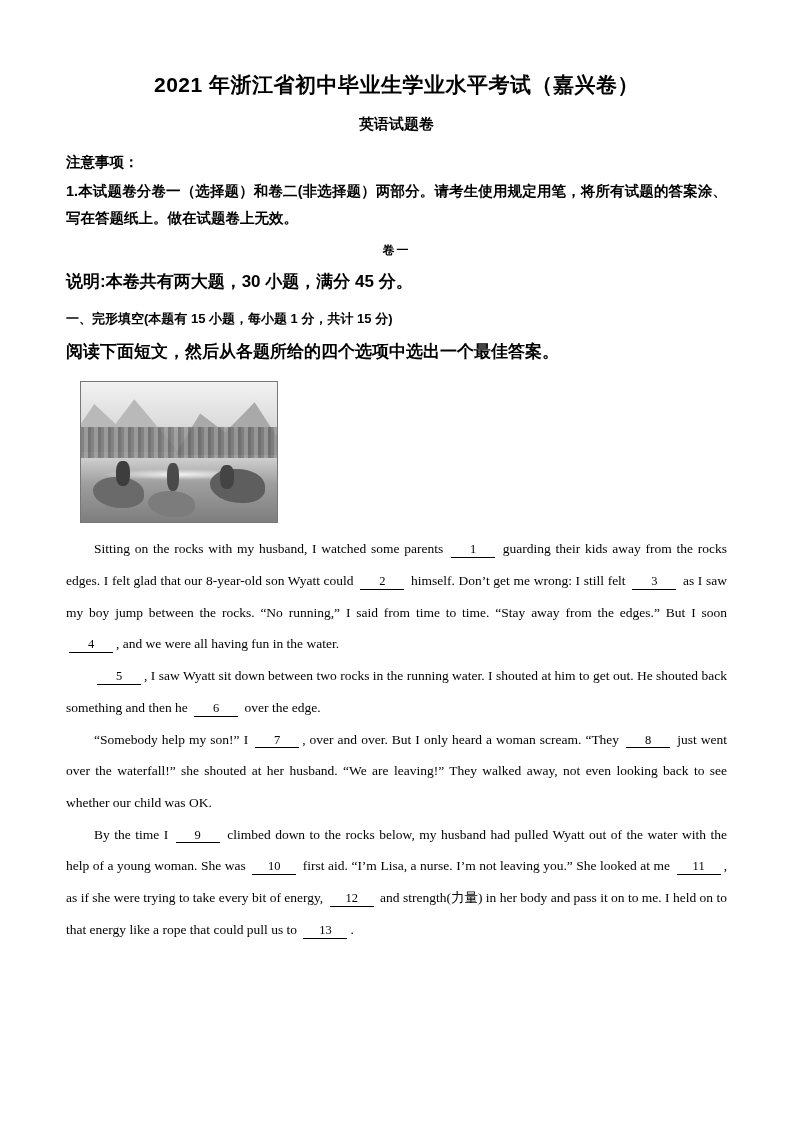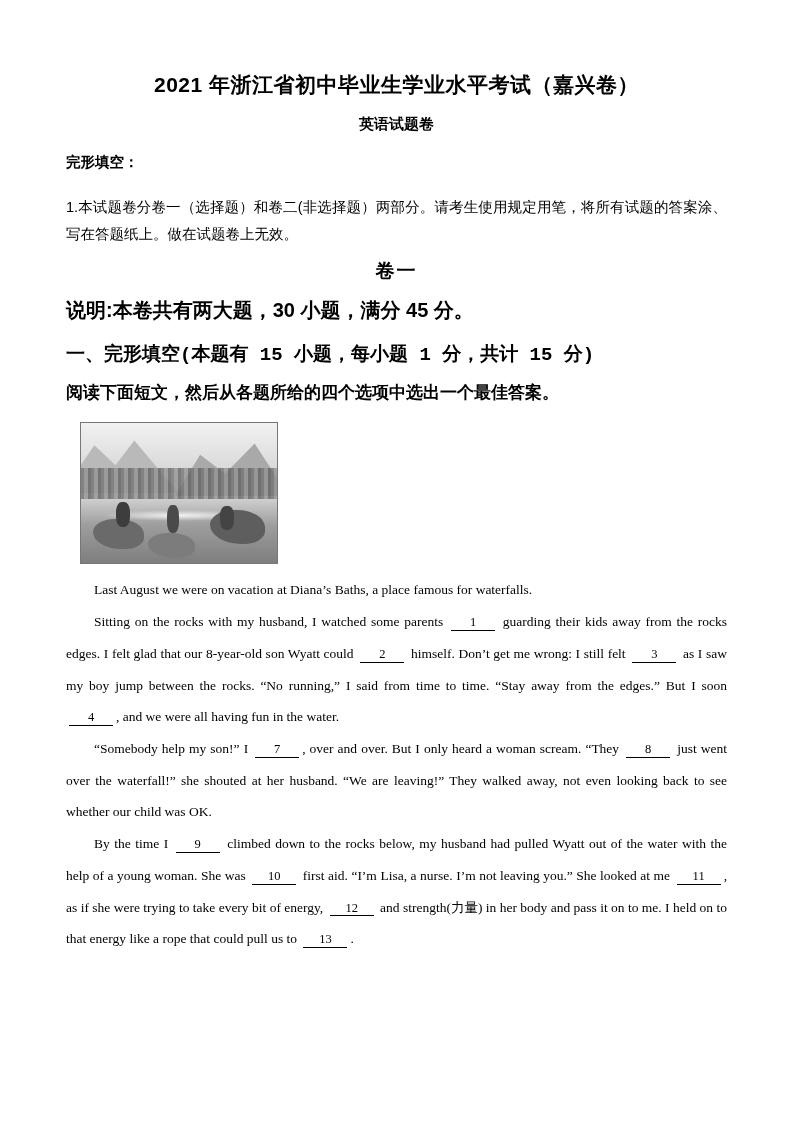--- a/index.html
+++ b/index.html
@@ -40,45 +40,45 @@
     line-height: 1.5;
   }
   .notice-head {
     font-family: "Liberation Sans", sans-serif;
     font-weight: bold;
     font-size: 14.5px;
     margin: 18px 0 0 0;
   }
   .notice-p {
     font-family: "Liberation Sans", sans-serif;
-    font-weight: normal;
+    font-weight: bold;
     font-size: 14.5px;
     line-height: 1.85;
-    margin: 22px 0 0 0;
+    margin: 6px 0 0 0;
     text-align: justify;
   }
   .center-label {
     text-align: center;
     font-family: "Liberation Sans", sans-serif;
     font-weight: bold;
-    font-size: 19px;
+    font-size: 12px;
     margin: 10px 0 0 0;
     letter-spacing: 2px;
   }
   .desc-line {
     font-family: "Liberation Sans", sans-serif;
     font-weight: bold;
-    font-size: 20px;
+    font-size: 17px;
     margin: 8px 0 0 0;
     line-height: 1.8;
   }
   .section-head {
-    font-family: Liberation Mono, monospace;
-    font-weight: bold;
-    font-size: 19px;
+    font-family: Liberation Sans, sans-serif;
+    font-weight: bold;
+    font-size: 13px;
     margin: 10px 0 0 0;
     line-height: 1.8;
   }
   .section-instr {
     font-family: "Liberation Sans", sans-serif;
     font-weight: bold;
     font-size: 17px;
     margin: 6px 0 0 0;
     line-height: 1.8;
   }
@@ -156,21 +156,21 @@
   }
 </style>
 </head>
 <body>
 
 <div class="page">
 
   <h1 class="title-main">2021 年浙江省初中毕业生学业水平考试（嘉兴卷）</h1>
   <h2 class="title-sub">英语试题卷</h2>
 
-  <div class="notice-head">完形填空：</div>
+  <div class="notice-head">注意事项：</div>
   <div class="notice-p">1.本试题卷分卷一（选择题）和卷二(非选择题）两部分。请考生使用规定用笔，将所有试题的答案涂、写在答题纸上。做在试题卷上无效。</div>
 
   <div class="center-label">卷一</div>
   <div class="desc-line">说明:本卷共有两大题，30 小题，满分 45 分。</div>
 
   <div class="section-head">一、完形填空(本题有 15 小题，每小题 1 分，共计 15 分)</div>
   <div class="section-instr">阅读下面短文，然后从各题所给的四个选项中选出一个最佳答案。</div>
 
   <div class="figure-wrap">
     <div class="figure">
@@ -183,19 +183,19 @@
       <div class="fig-rock r1"></div>
       <div class="fig-rock r2"></div>
       <div class="fig-rock r3"></div>
       <div class="fig-fig f1"></div>
       <div class="fig-fig f2"></div>
       <div class="fig-fig f3"></div>
     </div>
   </div>
 
   <div class="body-text" id="passage">
-      <p><span class="indent"></span><span>Last August we were on vacation at Diana’s Baths, a place famous for waterfalls.</span></p>
       <p><span class="indent"></span><span>Sitting on the rocks with my husband, I watched some parents </span><span class="blank">1</span><span> guarding their kids away from the rocks edges. I felt glad that our 8-year-old son Wyatt could </span><span class="blank">2</span><span> himself. Don’t get me wrong: I still felt </span><span class="blank">3</span><span> as I saw my boy jump between the rocks. “No running,” I said from time to time. “Stay away from the edges.” But I soon </span><span class="blank">4</span><span>, and we were all having fun in the water.</span></p>
+      <p><span class="indent"></span><span class="blank">5</span><span>, I saw Wyatt sit down between two rocks in the running water. I shouted at him to get out. He shouted back something and then he </span><span class="blank">6</span><span> over the edge.</span></p>
       <p><span class="indent"></span><span>“Somebody help my son!” I </span><span class="blank">7</span><span>, over and over. But I only heard a woman scream. “They </span><span class="blank">8</span><span> just went over the waterfall!” she shouted at her husband. “We are leaving!” They walked away, not even looking back to see whether our child was OK.</span></p>
       <p><span class="indent"></span><span>By the time I </span><span class="blank">9</span><span> climbed down to the rocks below, my husband had pulled Wyatt out of the water with the help of a young woman. She was </span><span class="blank">10</span><span> first aid. “I’m Lisa, a nurse. I’m not leaving you.” She looked at me </span><span class="blank">11</span><span>, as if she were trying to take every bit of energy, </span><span class="blank">12</span><span> and strength(力量) in her body and pass it on to me. I held on to that energy like a rope that could pull us to </span><span class="blank">13</span><span>.</span></p>
     </div>
 
 </div>
 
 </body></html>

